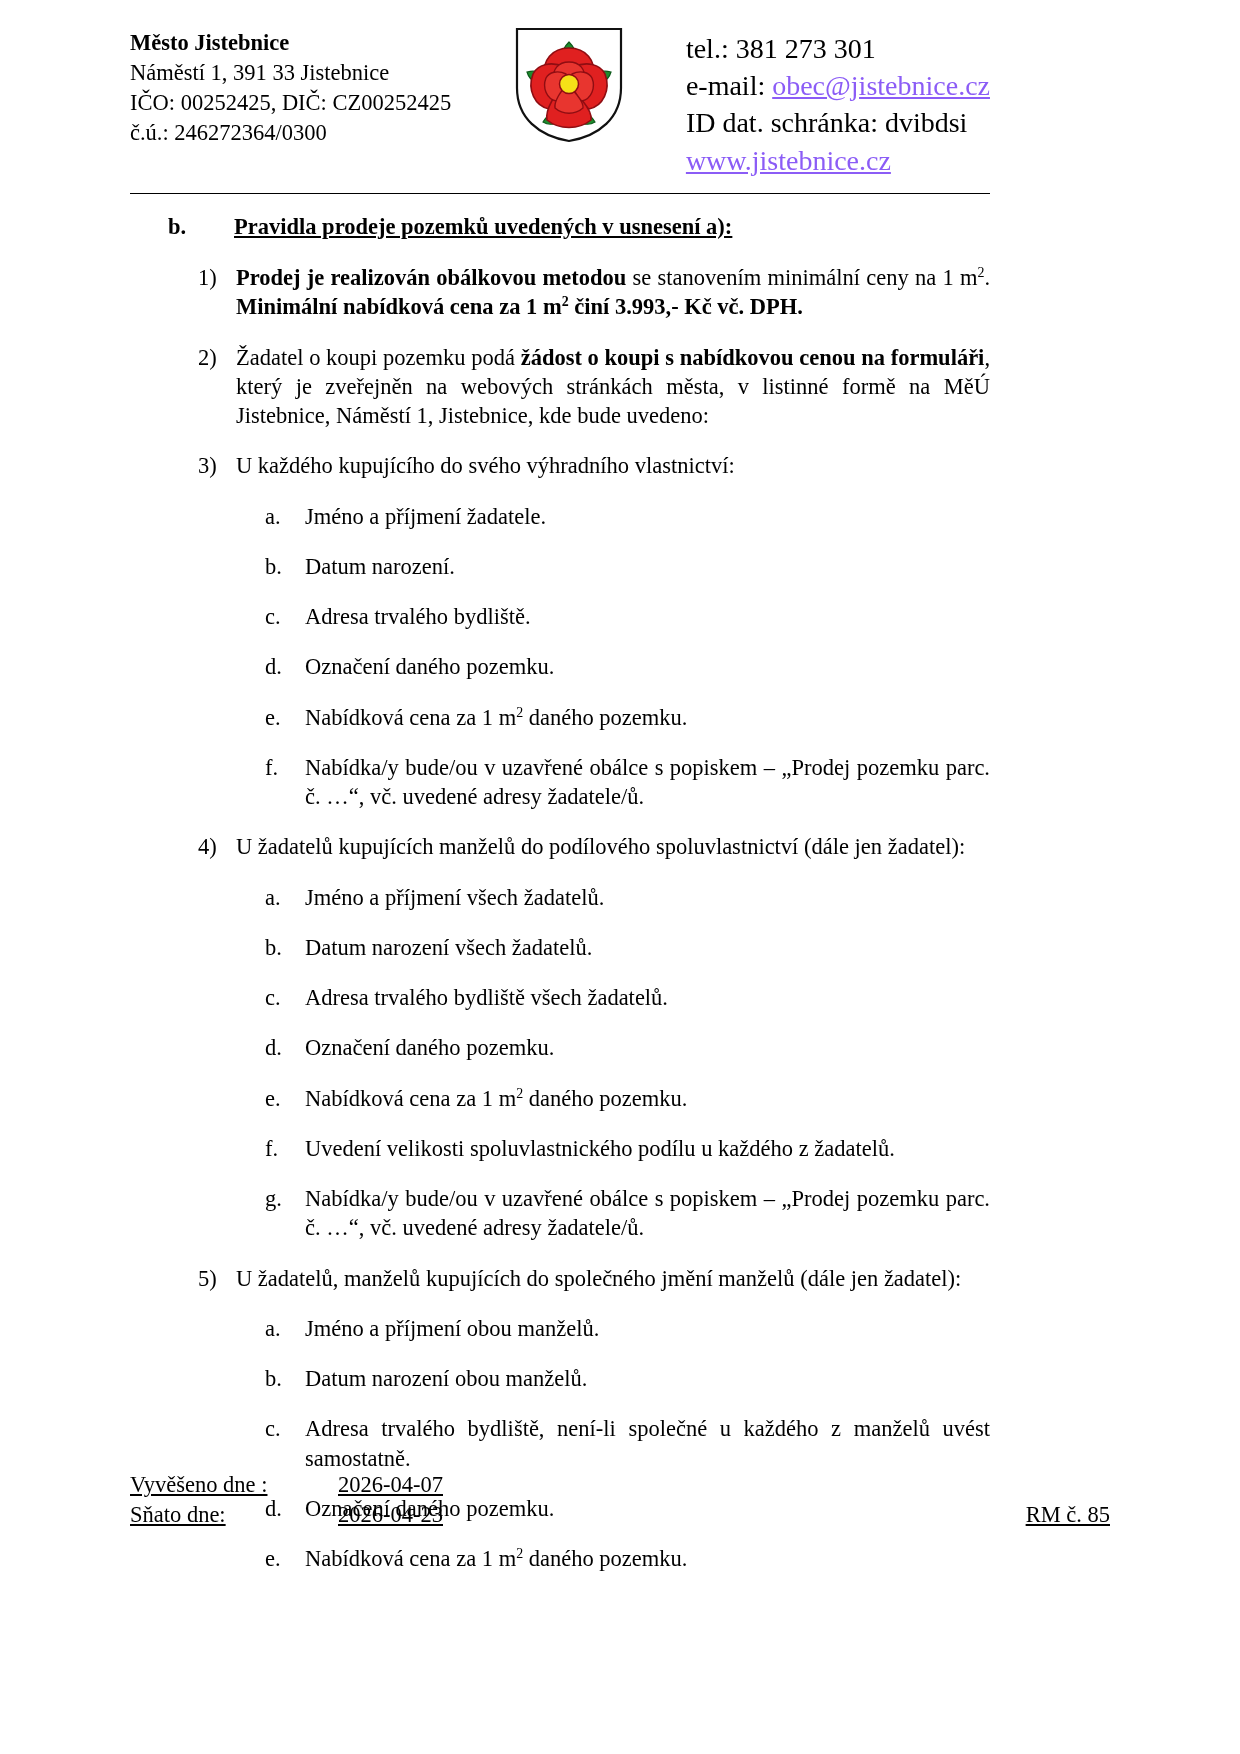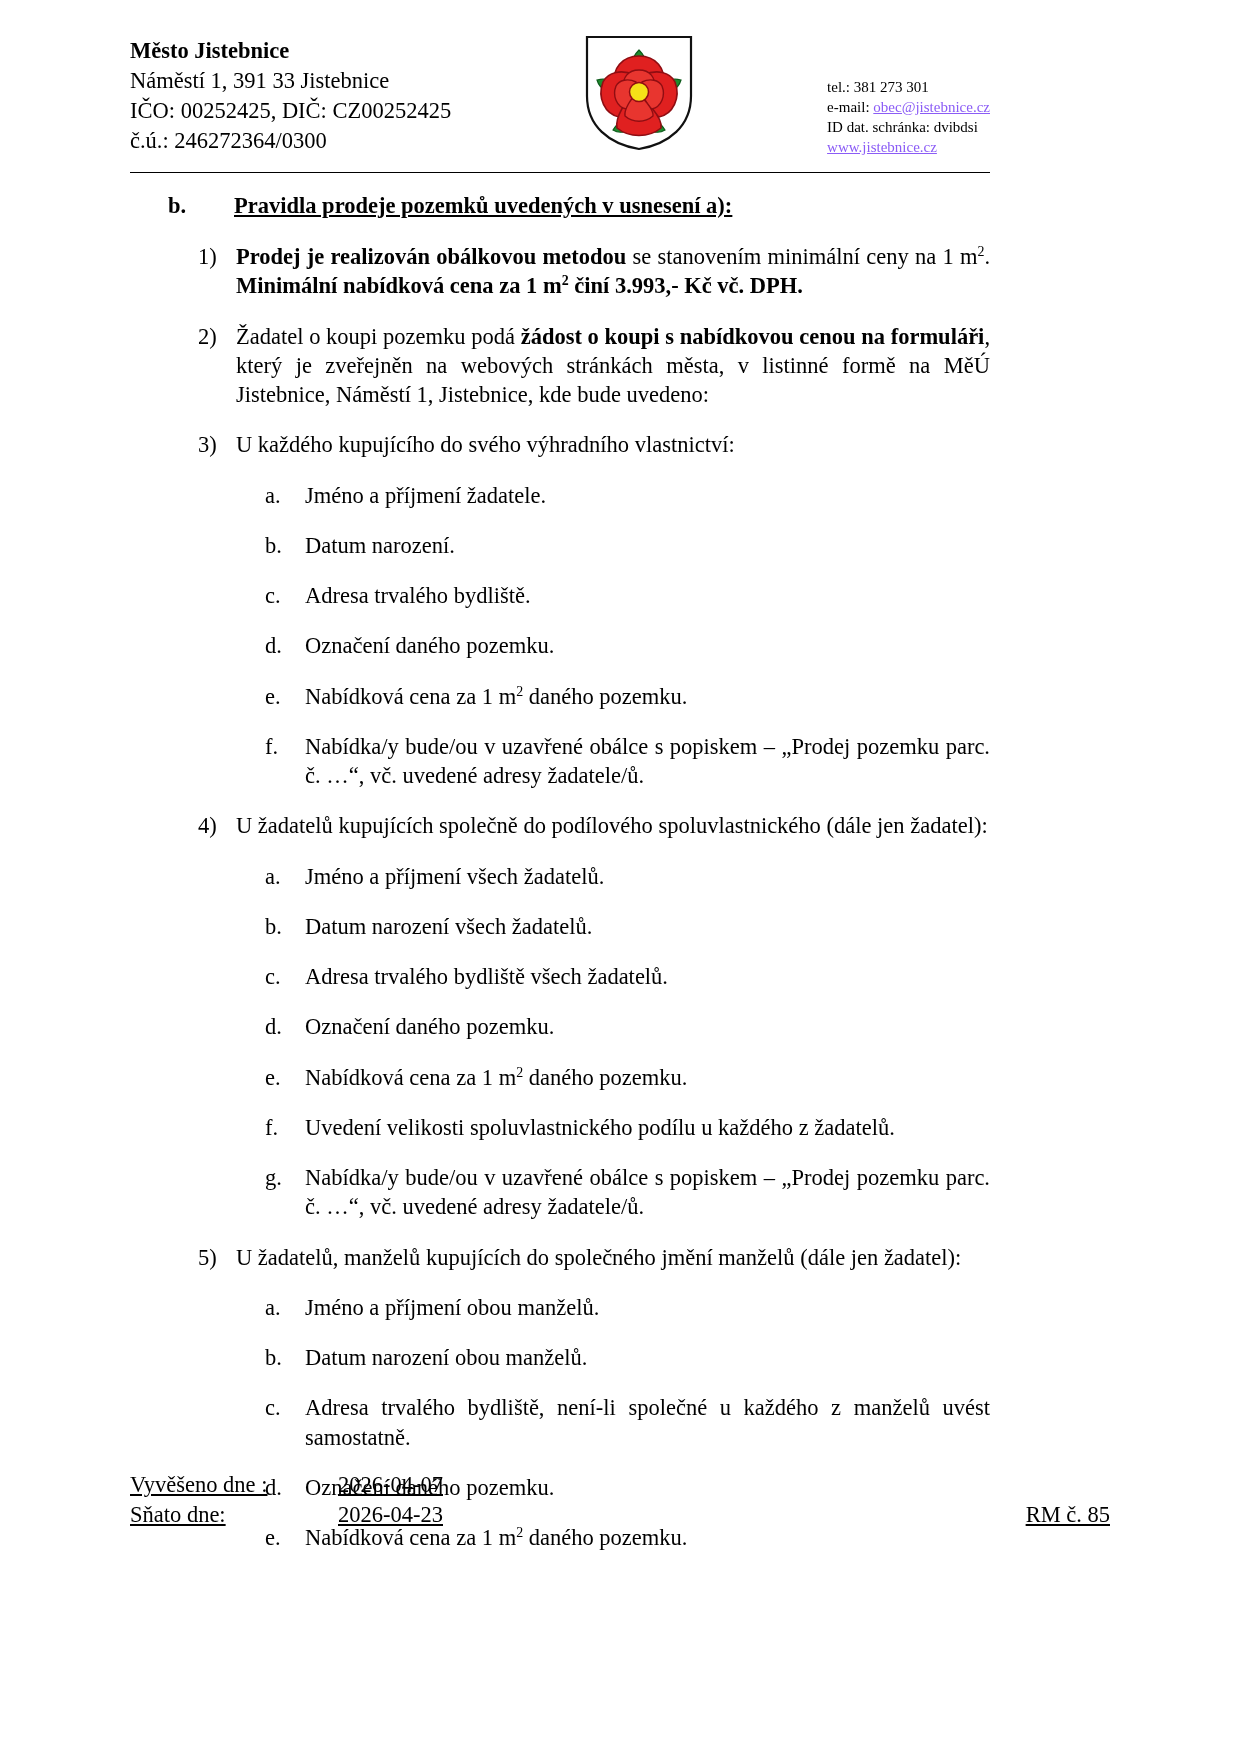--- a/index.html
+++ b/index.html
@@ -14,44 +14,43 @@
     font-family: "Liberation Serif", "DejaVu Serif", serif;
     color: #000000;
     position: relative;
     overflow: hidden;
   }
   .page {
     position: relative;
     width: 1240px;
     height: 1754px;
     box-sizing: border-box;
-    padding: 36px 130px 0 130px;
+    padding: 28px 130px 0 130px;
   }
 
   
   .letterhead {
     display: flex;
     align-items: flex-start;
     justify-content: space-between;
     width: 860px;
   }
   .lh-left {
     font-size: 22.5px;
     line-height: 1.33;
     white-space: nowrap;
   }
   .lh-left .org {
     font-weight: bold;
   }
   .lh-right {
-    font-size: 15px;
+    font-size: 28px;
     line-height: 1.33;
     white-space: nowrap;
     padding-top: 2px;
-    margin-top: 40px;
   }
   .lnk {
     color: #8b5cf6;
     text-decoration: underline;
   }
   .crest {
     width: 112px;
     height: 118px;
     flex: 0 0 auto;
     margin-top: -2px;
@@ -250,21 +249,21 @@
       <span class="mark">e.</span>
       <span class="txt"><span>Nabídková cena za 1 m</span><sup>2</sup><span> daného pozemku.</span></span>
     </div>
     <div class="lvl-alpha">
       <span class="mark">f.</span>
       <span class="txt">Nabídka/y bude/ou v uzavřené obálce s popiskem – „Prodej pozemku parc. č. …“, vč. uvedené adresy žadatele/ů.</span>
     </div>
 
     <div class="lvl-num last-line-free">
       <span class="mark">4)</span>
-      <span class="txt">U žadatelů kupujících společně do podílového spoluvlastnického (dále jen žadatel):</span>
+      <span class="txt">U žadatelů kupujících manželů do podílového spoluvlastnictví (dále jen žadatel):</span>
     </div>
     <div class="lvl-alpha last-line-free">
       <span class="mark">a.</span>
       <span class="txt">Jméno a příjmení všech žadatelů.</span>
     </div>
     <div class="lvl-alpha last-line-free">
       <span class="mark">b.</span>
       <span class="txt">Datum narození všech žadatelů.</span>
     </div>
     <div class="lvl-alpha last-line-free">

